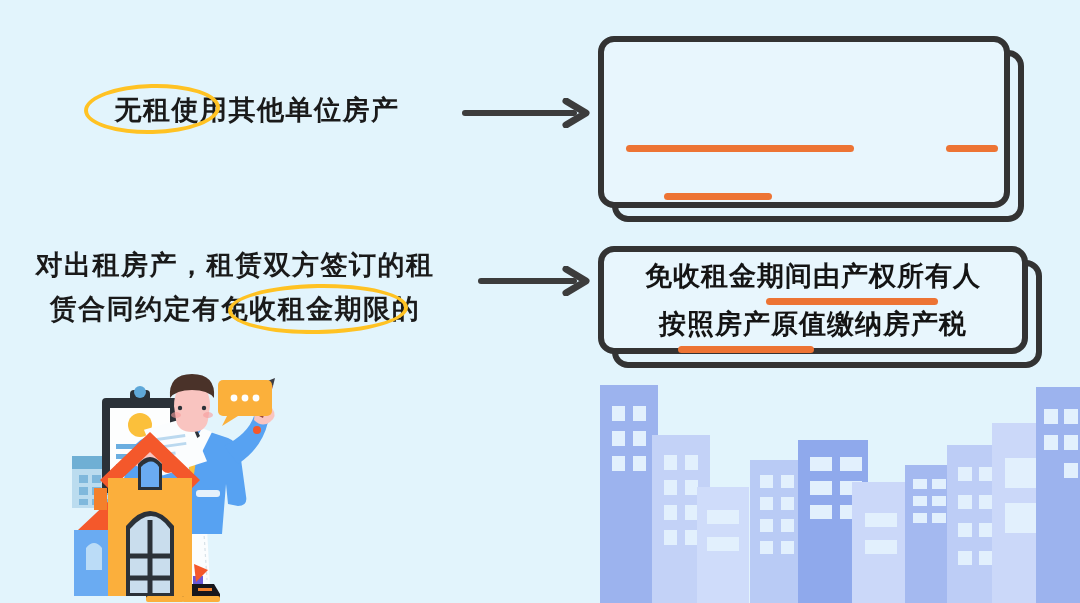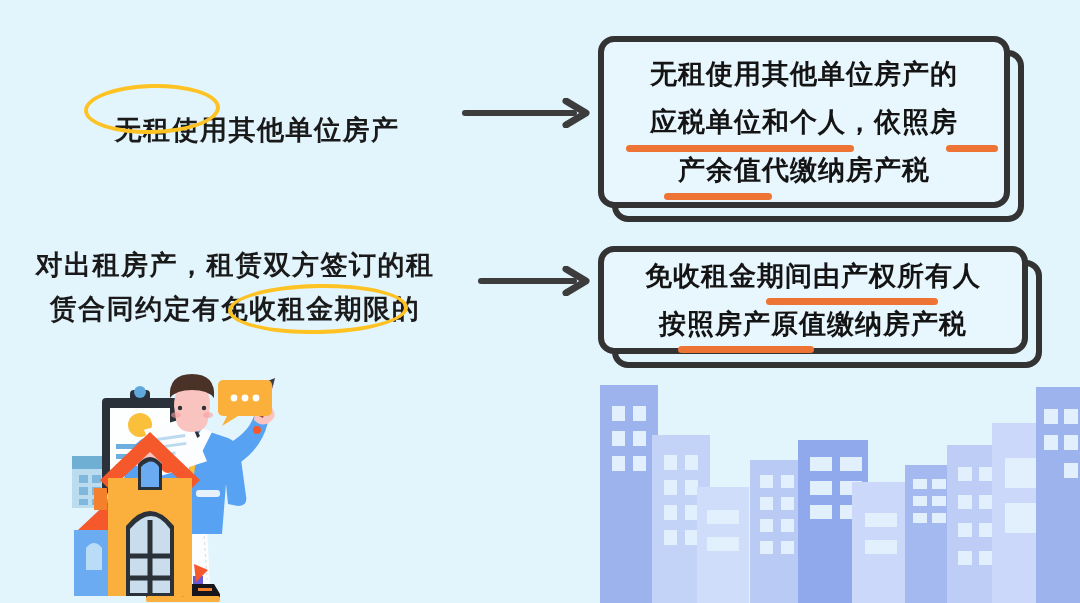--- a/index.html
+++ b/index.html
@@ -51,21 +51,20 @@
     line-height: 44px;
     letter-spacing: 1.5px;
     text-align: center;
     white-space: pre-line;
   }
 
   #left-label-1 {
     left: 72px;
     top: 88px;
     width: 370px;
-    margin-top: 20px;
   }
 
   #left-label-2 {
     left: 4px;
     top: 243px;
     width: 462px;
   }
 
   .hl-oval {
     position: absolute;
@@ -379,23 +378,20 @@
   <div class="hl-oval" id="oval-1"></div>
 
   <svg class="arrow" id="arrow-1" viewBox="0 0 130 30">
     <line x1="3" y1="15" x2="112" y2="15" stroke="#3C3C3C" stroke-width="6" stroke-linecap="round"></line>
     <polyline points="104,3 124,15 104,27" fill="none" stroke="#3C3C3C" stroke-width="7" stroke-linecap="round" stroke-linejoin="round"></polyline>
   </svg>
 
   <div class="card-wrap" id="card-1-wrap">
     <div class="card-shadow"></div>
     <div class="card">
-      <div class="card-text">无租使用其他单位房产的
-应税单位和个人，依照房
-产余值代缴纳房产税</div>
       <div class="ul" id="ul-1a"></div>
       <div class="ul" id="ul-1b"></div>
       <div class="ul" id="ul-1c"></div>
     </div>
   </div>
 
   <div class="left-label" id="left-label-2">对出租房产，租赁双方签订的租
 赁合同约定有免收租金期限的</div>
   <div class="hl-oval" id="oval-2"></div>
 

